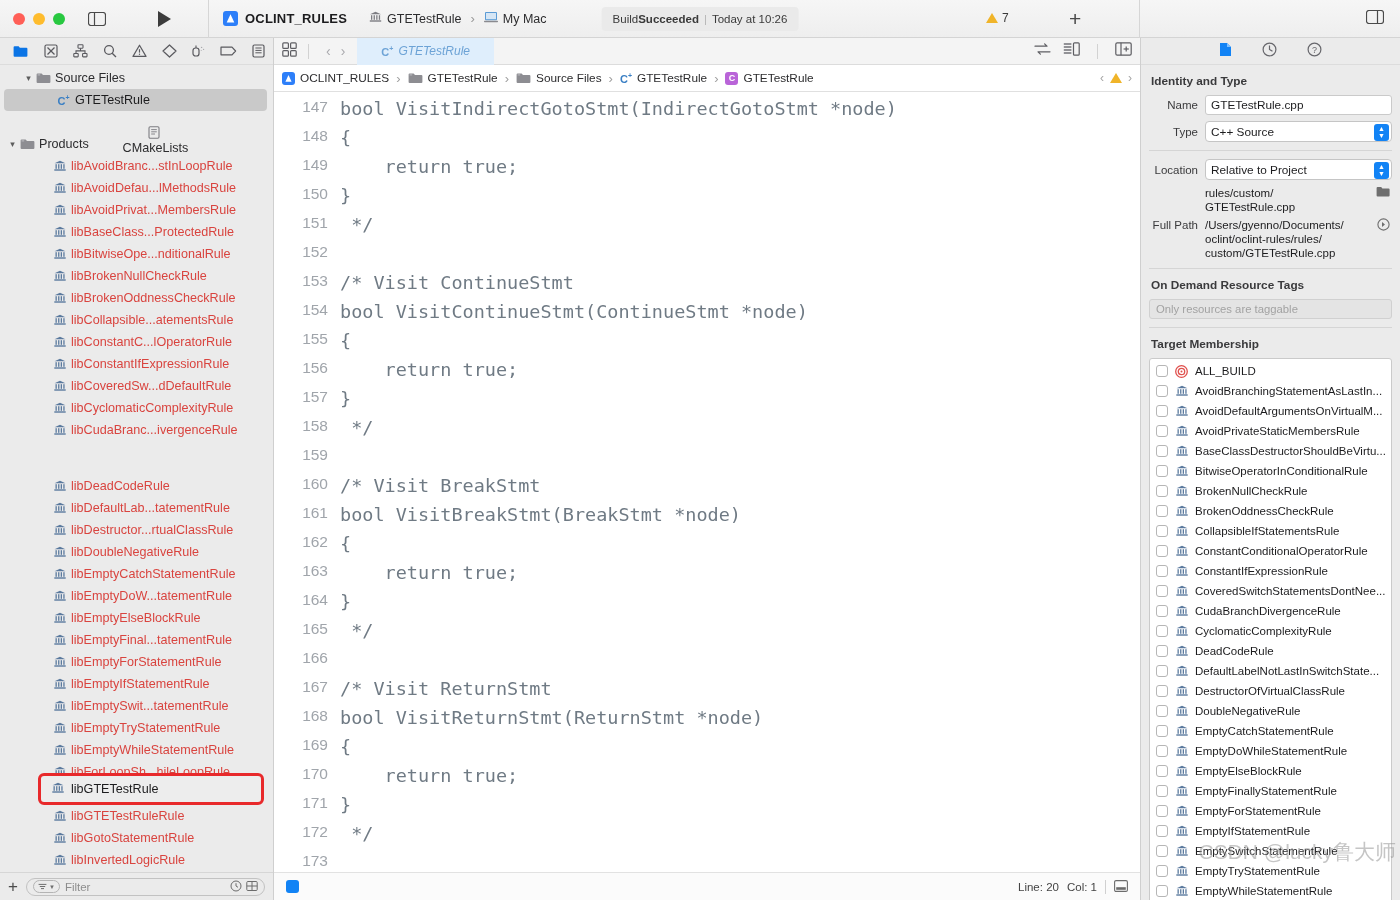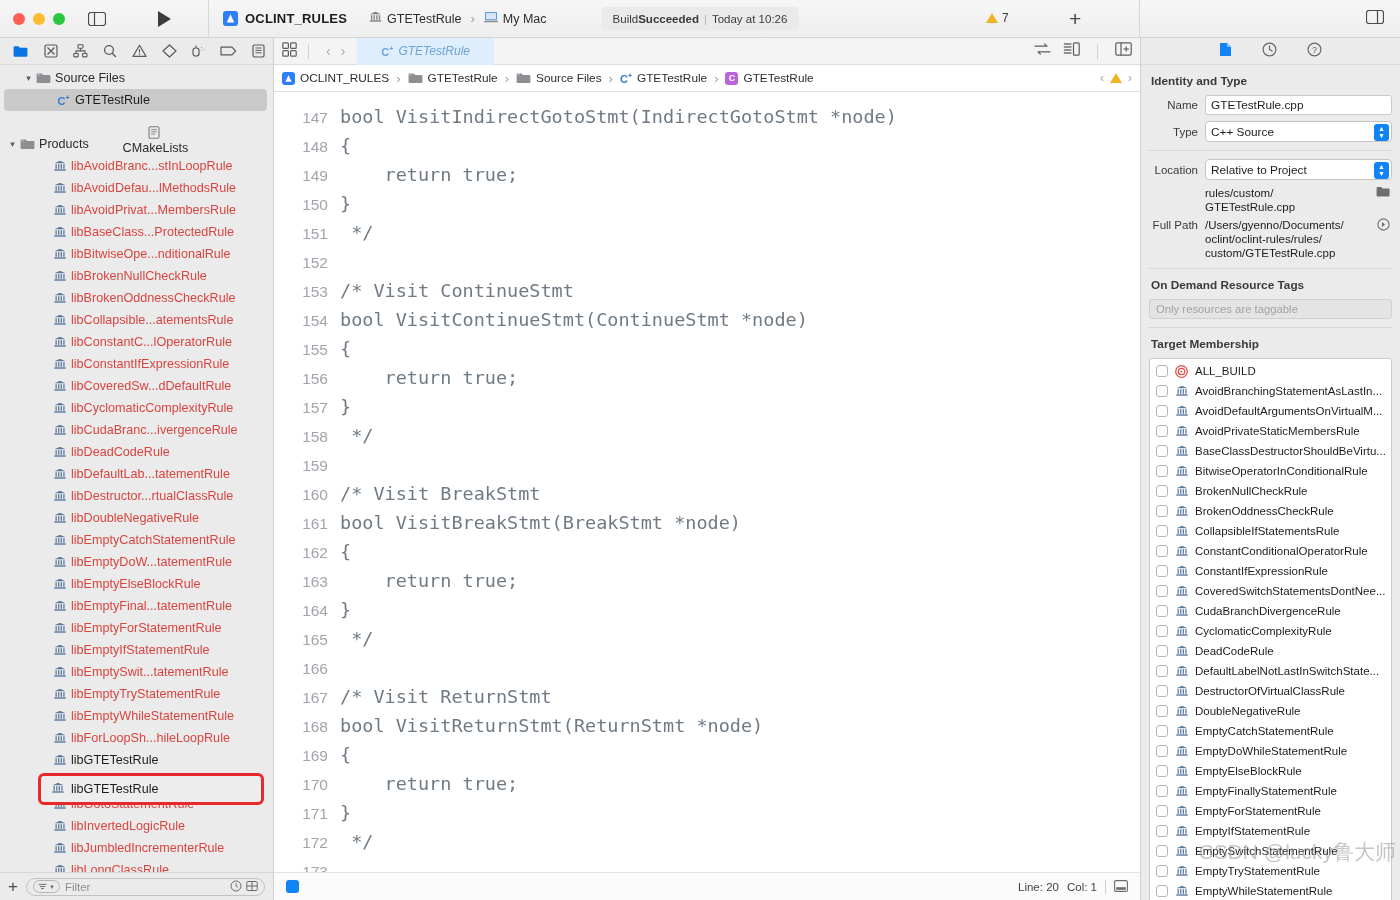--- a/index.html
+++ b/index.html
@@ -184,21 +184,21 @@
     display: flex; align-items: center; padding-left: 8px; gap: 5px;
     font-size: 11.8px; color: #2c2c2e;
     position: relative;
   }
   .bc-item { display: flex; align-items: center; gap: 5px; }
   .bc-sep { color: #9f9f9f; font-size: 13px; padding: 0 2px; }
   .bc-right { position: absolute; right: 8px; display: flex; align-items: center; gap: 6px; color: #a5a5a5; font-size: 12px;}
 
   .code-area { flex: 1; overflow: hidden; position: relative; background: #fff; }
   .code-scroll { padding-top: 6px; }
-  .code-line { height: 29px; display: flex; align-items: flex-end; font-size: 18.5px;
+  .code-line { height: 29px; display: flex; align-items: flex-start; font-size: 18.5px;
                font-family: "DejaVu Sans Mono", monospace; }
   .gutter { width: 66px; min-width: 66px; text-align: right; padding-right: 12px;
             color: #a0a5ab; font-size: 15.5px; font-family: "Liberation Sans", sans-serif; }
   .ctext { color: #6f7a84; white-space: pre; }
 
   .editor-status {
     height: 28px; min-height: 28px; background: #fbfbfb;
     border-top: 1px solid #e2e2e2;
     display: flex; align-items: center; padding: 0 12px;
     font-size: 11.5px; color: #444;
@@ -628,21 +628,21 @@
                 <path d="M6.5 0.7 L12 3.2 H1 Z" fill="#5b7a9e"></path>
                 <rect x="2" y="4.2" width="1.3" height="4.6" fill="#5b7a9e"></rect>
                 <rect x="4.6" y="4.2" width="1.3" height="4.6" fill="#5b7a9e"></rect>
                 <rect x="7.2" y="4.2" width="1.3" height="4.6" fill="#5b7a9e"></rect>
                 <rect x="9.8" y="4.2" width="1.3" height="4.6" fill="#5b7a9e"></rect>
                 <rect x="0.8" y="9.3" width="11.4" height="1.4" fill="#5b7a9e"></rect>
               </svg>
             </span>
             <span class="lbl">libCudaBranc...ivergenceRule</span>
           </div>
-          <div class="row" style="padding-left: 38px;">
+          <div class="row" style="padding-left: 38px; margin-top: 34px;">
             <span class="disc"></span>
             <span class="ico">
               <svg width="14" height="12" viewBox="0 0 13 12">
                 <path d="M6.5 0.7 L12 3.2 H1 Z" fill="#5b7a9e"></path>
                 <rect x="2" y="4.2" width="1.3" height="4.6" fill="#5b7a9e"></rect>
                 <rect x="4.6" y="4.2" width="1.3" height="4.6" fill="#5b7a9e"></rect>
                 <rect x="7.2" y="4.2" width="1.3" height="4.6" fill="#5b7a9e"></rect>
                 <rect x="9.8" y="4.2" width="1.3" height="4.6" fill="#5b7a9e"></rect>
                 <rect x="0.8" y="9.3" width="11.4" height="1.4" fill="#5b7a9e"></rect>
               </svg>

